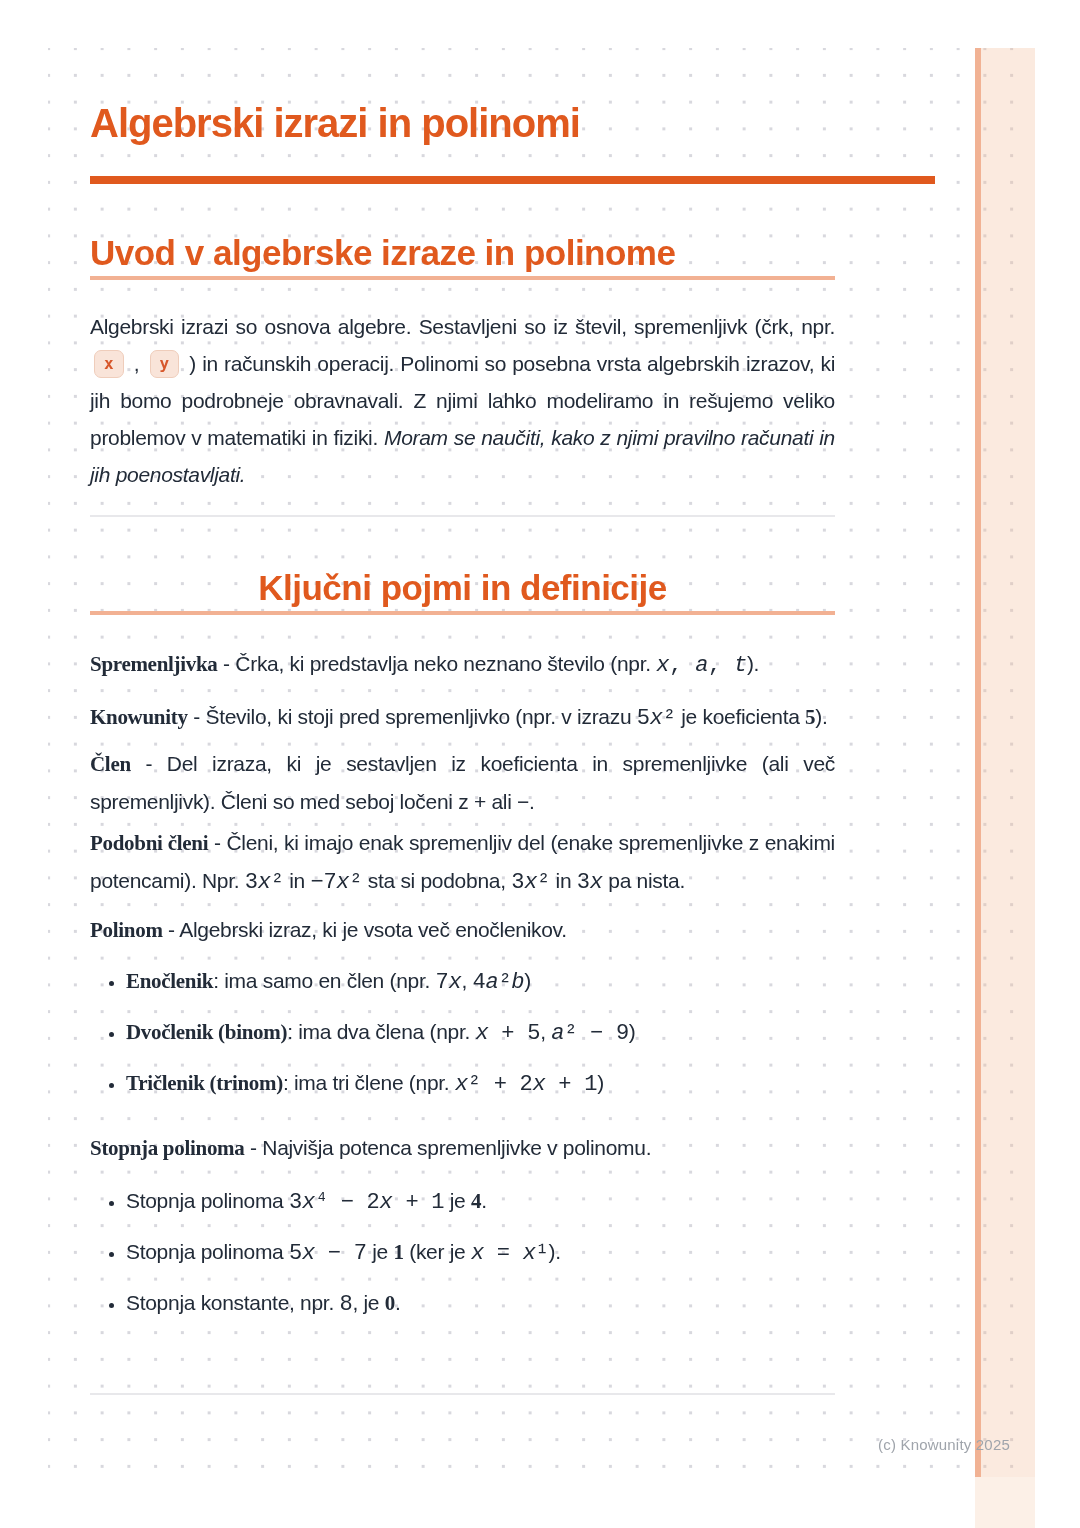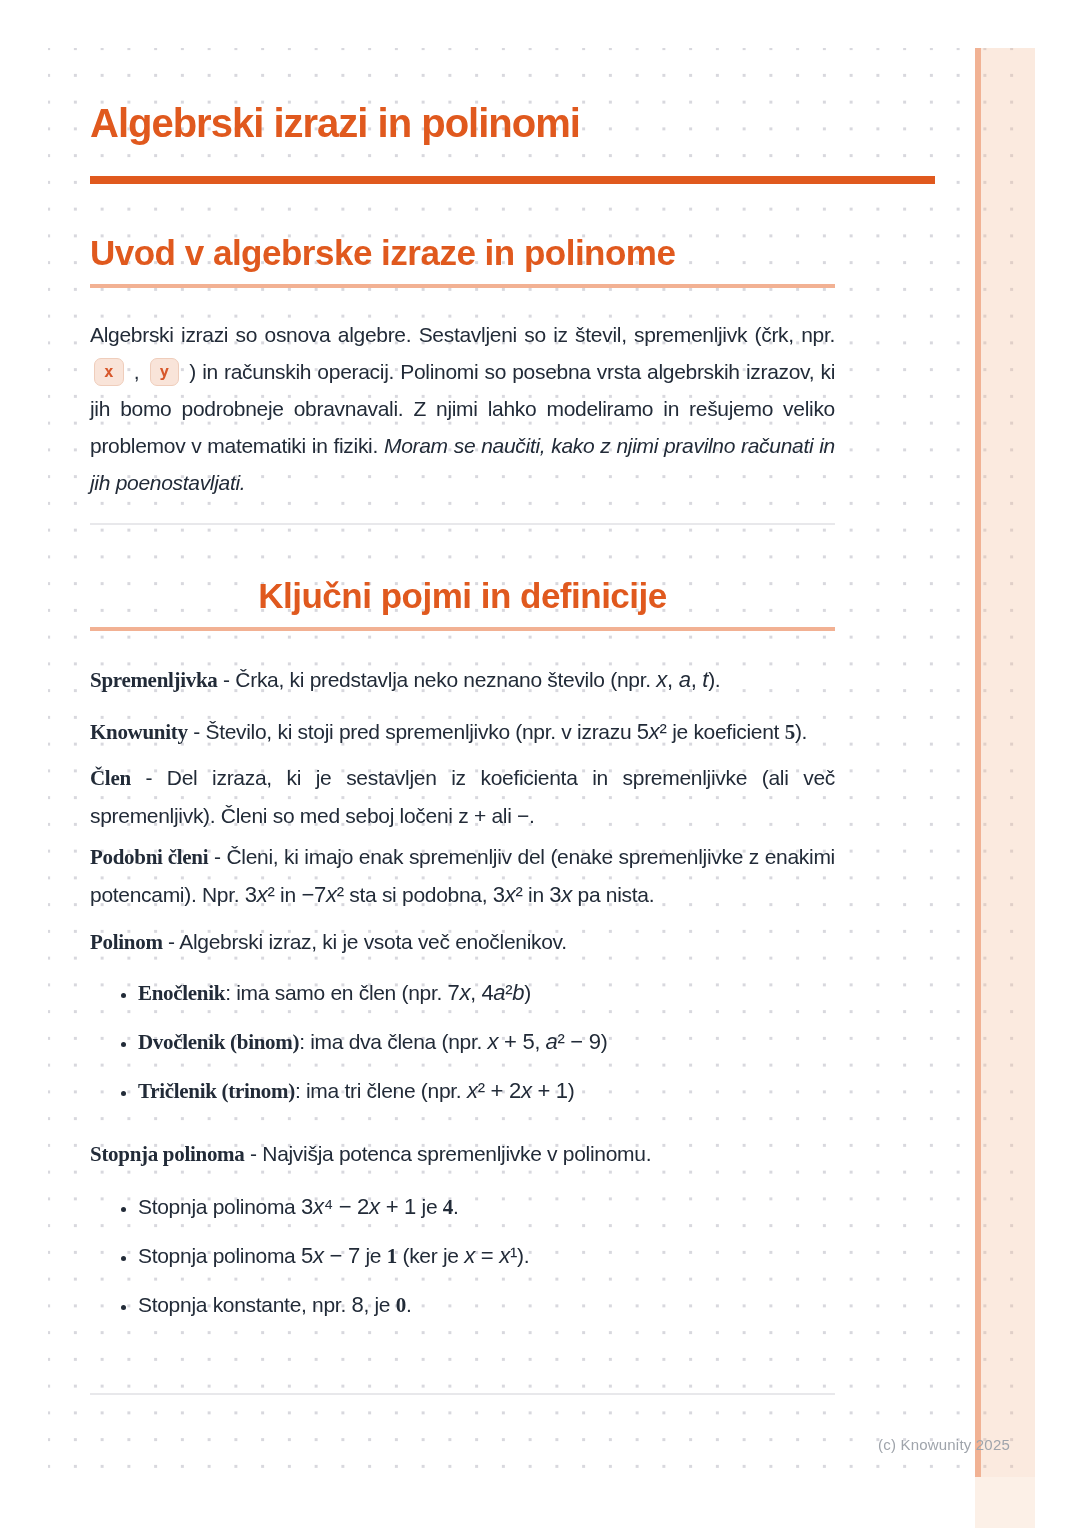--- a/index.html
+++ b/index.html
@@ -30,44 +30,44 @@
   .content{position:absolute;left:90px;top:0;width:745px;}
   h1{
     margin:92px 0 0 0;
     font-size:40px;line-height:62px;font-weight:700;letter-spacing:-1px;
     color:#E0591E;
   }
   .title-rule{margin-top:22px;height:8px;width:845px;background:#E0591E;}
   h2{
     margin:0;font-size:35px;line-height:46px;font-weight:700;letter-spacing:-0.5px;
     color:#E0591E;
-    padding-bottom:8px;border-bottom:4px solid #F2B193;
+    border-bottom:4px solid #F2B193;
   }
   .h2-intro{margin-top:46px;}
   .h2-key{margin-top:48px;text-align:center;}
   p.body{
     margin:0;font-size:21px;line-height:37px;letter-spacing:-0.3px;color:#222B38;
   }
   .just{text-align:justify;}
   .intro-p{margin-top:28px !important;}
   .def{line-height:42px;}
   .divider{height:2px;background:#E8E8EB;width:745px;}
   .divider-top{margin-top:22px;}
   .divider-bottom{position:absolute;left:90px;top:1393px;}
   ul.blist{
-    margin:12px;padding:0 0 0 36px;list-style:disc;
+    margin:0;padding:0 0 0 36px;list-style:disc;
   }
   ul.blist li{
     font-size:21px;line-height:36px;letter-spacing:-0.3px;color:#222B38;
     margin:0 0 13px 0;
   }
   ul.blist li::marker{color:#222B38;font-size:18px;}
   .seg-b{font-weight:700;font-family:Liberation Serif, serif;}
   .seg-i{font-style:italic;}
-  .seg-m{font-family:Liberation Sans, sans-serif;font-size:1.05em;}
+  .seg-m{font-family:Liberation Mono, monospace;font-size:1.05em;}
   .seg-m i{font-style:italic;}
   .seg-chip{
     display:inline-block;
     font-family:"DejaVu Sans Mono","Liberation Mono",monospace;
     font-size:16px;font-weight:700;color:#D7572B;
     background:#F9E4D9;border:1px solid #EFCDBB;border-radius:7px;
     line-height:24px;padding:1px 9px;margin:0 4px;
     vertical-align:2px;letter-spacing:0;
   }
   .footer{
@@ -91,21 +91,21 @@
     <h2 class="h2-intro">Uvod v algebrske izraze in polinome</h2>
     <p class="body just intro-p" style="margin-top:28px"><span class="seg seg-n">Algebrski izrazi so osnova algebre. Sestavljeni so iz števil, spremenljivk (črk, npr. </span><span class="seg seg-chip">x</span><span class="seg seg-n"> , </span><span class="seg seg-chip">y</span><span class="seg seg-n"> ) in računskih operacij. Polinomi so posebna vrsta algebrskih izrazov, ki jih bomo podrobneje obravnavali. Z njimi lahko modeliramo in rešujemo veliko problemov v matematiki in fiziki. </span><span class="seg seg-i">Moram se naučiti, kako z njimi pravilno računati in jih poenostavljati.</span></p>
   </section>
 
   <div class="divider divider-top"></div>
 
   <section>
     <h2 class="h2-key">Ključni pojmi in definicije</h2>
 
     <p class="body def" style="margin-top:30px"><span class="seg seg-b">Spremenljivka</span><span class="seg seg-n"> - Črka, ki predstavlja neko neznano število (npr. </span><span class="seg seg-m"><i>x</i>, <i>a</i>, <i>t</i></span><span class="seg seg-n">).</span></p>
-    <p class="body def just" style="margin-top:14px"><span class="seg seg-b">Knowunity</span><span class="seg seg-n"> - Število, ki stoji pred spremenljivko (npr. v izrazu </span><span class="seg seg-m">5<i>x</i>²</span><span class="seg seg-n"> je koeficient </span><span class="seg seg-b">5</span><span class="seg seg-n">).</span></p>
+    <p class="body def just" style="margin-top:14px"><span class="seg seg-b">Knowunity</span><span class="seg seg-n"> - Število, ki stoji pred spremenljivko (npr. v izrazu </span><span class="seg seg-m">5<i>x</i>²</span><span class="seg seg-n"> je koeficienta </span><span class="seg seg-b">5</span><span class="seg seg-n">).</span></p>
     <p class="body def just" style="margin-top:8px"><span class="seg seg-b">Člen</span><span class="seg seg-n"> - Del izraza, ki je sestavljen iz koeficienta in spremenljivke (ali več spremenljivk). Členi so med seboj ločeni z + ali −.</span></p>
     <p class="body def just" style="margin-top:4px"><span class="seg seg-b">Podobni členi</span><span class="seg seg-n"> - Členi, ki imajo enak spremenljiv del (enake spremenljivke z enakimi potencami). Npr. </span><span class="seg seg-m">3<i>x</i>²</span><span class="seg seg-n"> in </span><span class="seg seg-m">−7<i>x</i>²</span><span class="seg seg-n"> sta si podobna, </span><span class="seg seg-m">3<i>x</i>²</span><span class="seg seg-n"> in </span><span class="seg seg-m">3<i>x</i></span><span class="seg seg-n"> pa nista.</span></p>
     <p class="body def" style="margin-top:10px"><span class="seg seg-b">Polinom</span><span class="seg seg-n"> - Algebrski izraz, ki je vsota več enočlenikov.</span></p>
 
     <ul class="blist" style="margin-top:14px">
         <li><span class="seg seg-b">Enočlenik</span><span class="seg seg-n">: ima samo en člen (npr. </span><span class="seg seg-m">7<i>x</i></span><span class="seg seg-n">, </span><span class="seg seg-m">4<i>a</i>²<i>b</i></span><span class="seg seg-n">)</span></li>
         <li><span class="seg seg-b">Dvočlenik (binom)</span><span class="seg seg-n">: ima dva člena (npr. </span><span class="seg seg-m"><i>x</i> + 5</span><span class="seg seg-n">, </span><span class="seg seg-m"><i>a</i>² − 9</span><span class="seg seg-n">)</span></li>
         <li><span class="seg seg-b">Tričlenik (trinom)</span><span class="seg seg-n">: ima tri člene (npr. </span><span class="seg seg-m"><i>x</i>² + 2<i>x</i> + 1</span><span class="seg seg-n">)</span></li>
       </ul>
 

